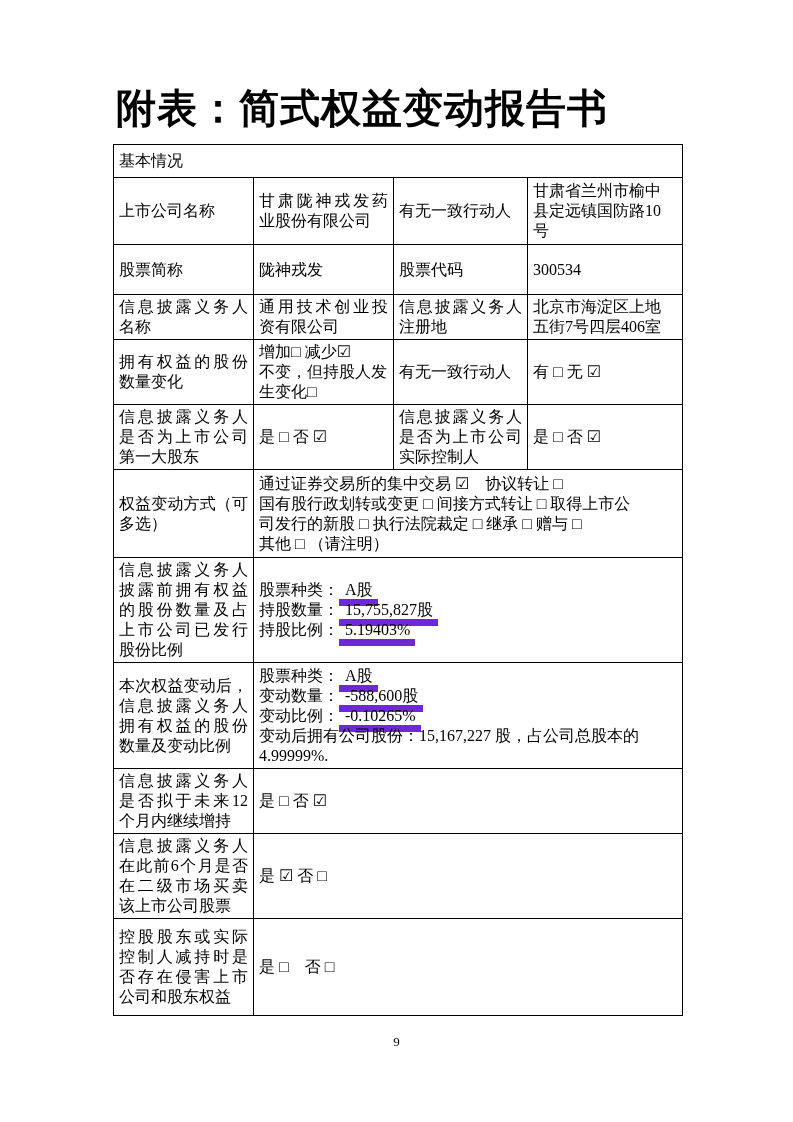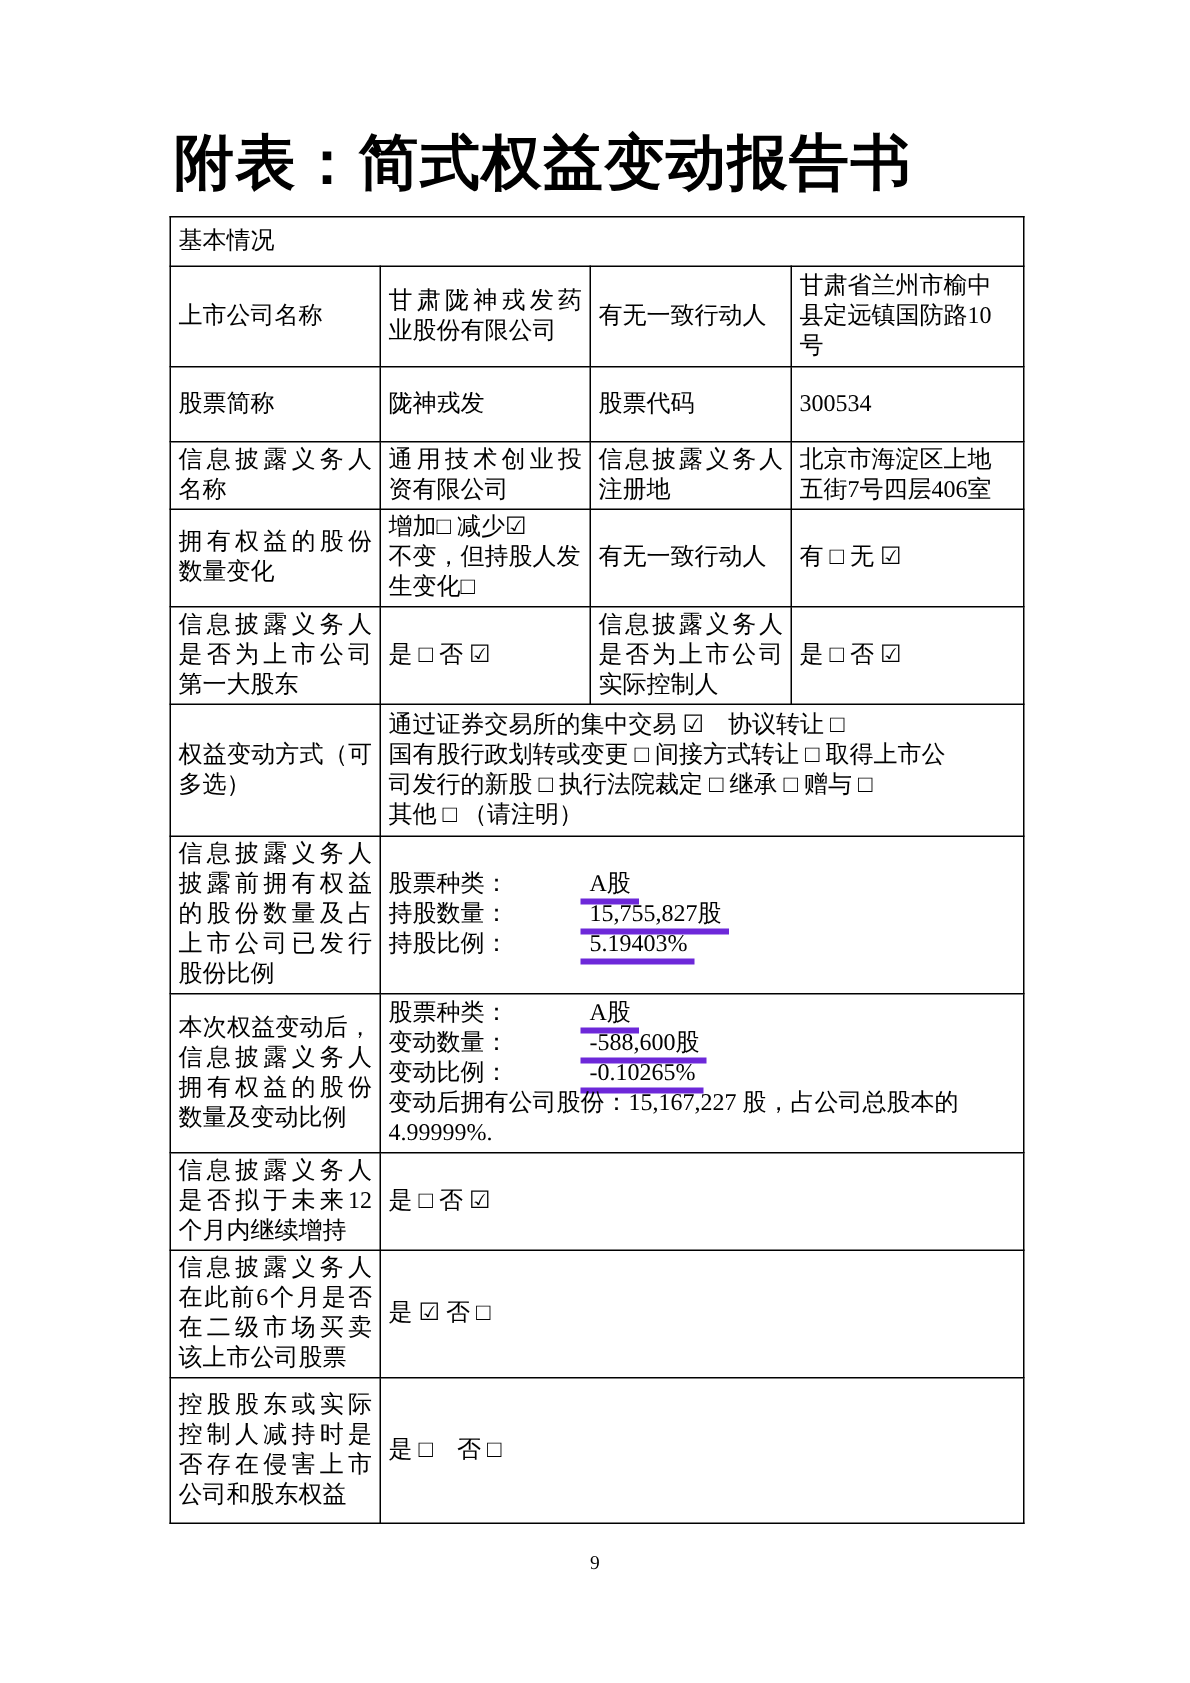--- a/index.html
+++ b/index.html
@@ -49,23 +49,22 @@
   tr.r10 { height: 62px; }
   tr.r11 { height: 84px; }
   tr.r12 { height: 45px; }
   tr.r13 { height: 97px; }
   .line { min-height: 20px; }
   .spread .line:not(:last-child) {
     text-align-last: justify;
     text-justify: inter-character;
   }
   .u {
-    border-bottom: 4px solid #6d28d9;
+    border-bottom: 7px solid #6d28d9;
     padding: 0 5px 1px 6px;
-    margin-left: 48px;
   }
   .pagenum {
     width: 793px;
     text-align: center;
     margin-top: 18px;
     font-size: 13px;
   }
 </style>
 </head>
 <body>

